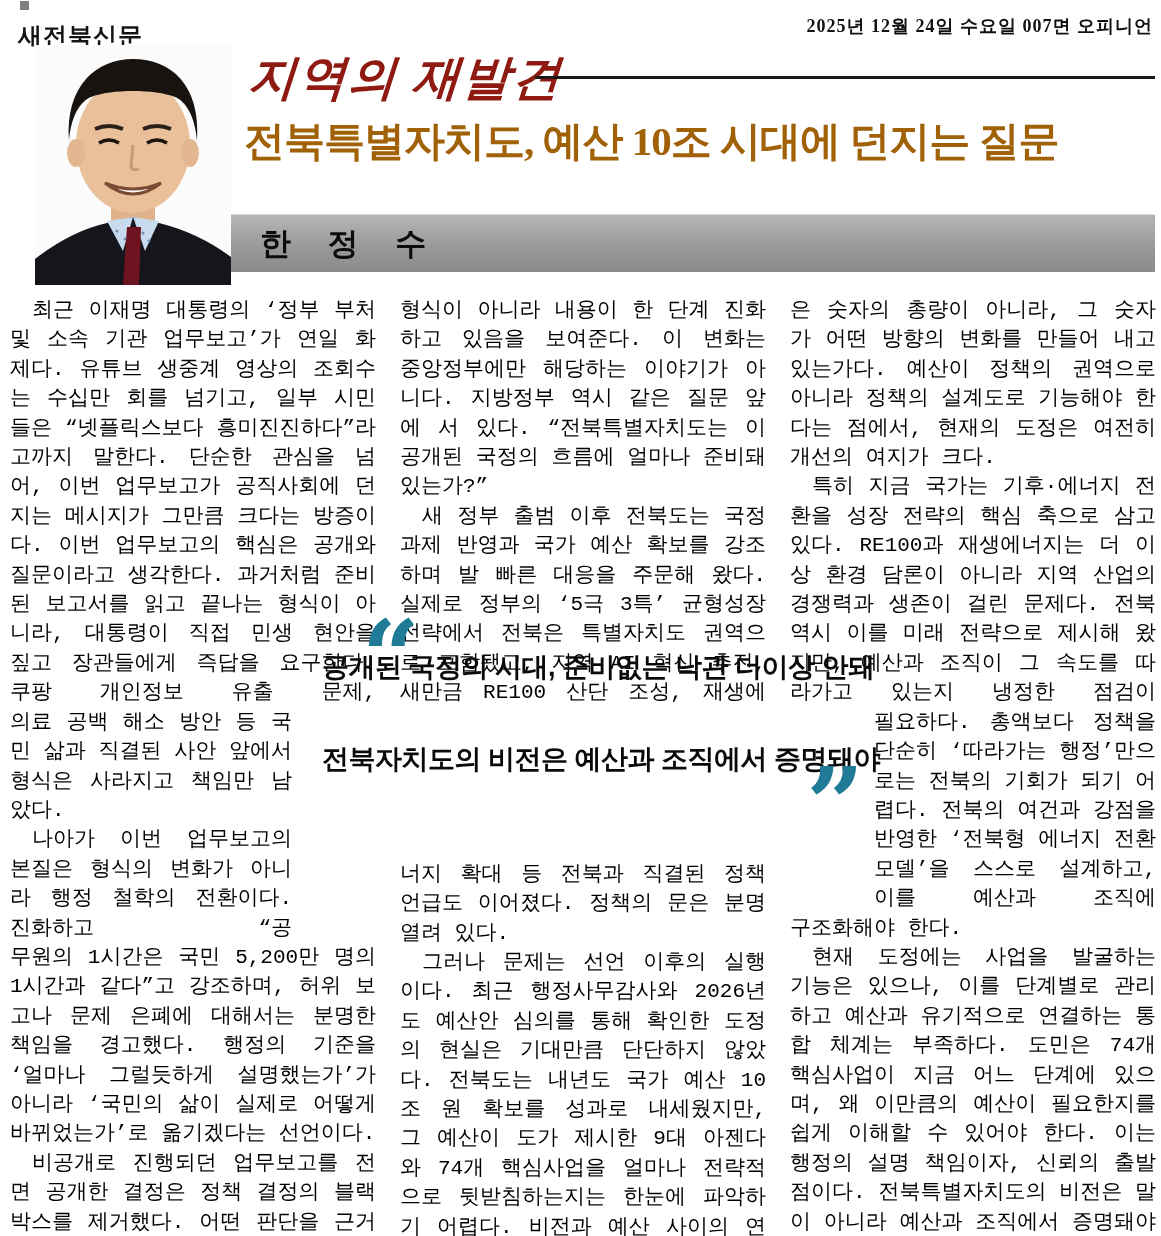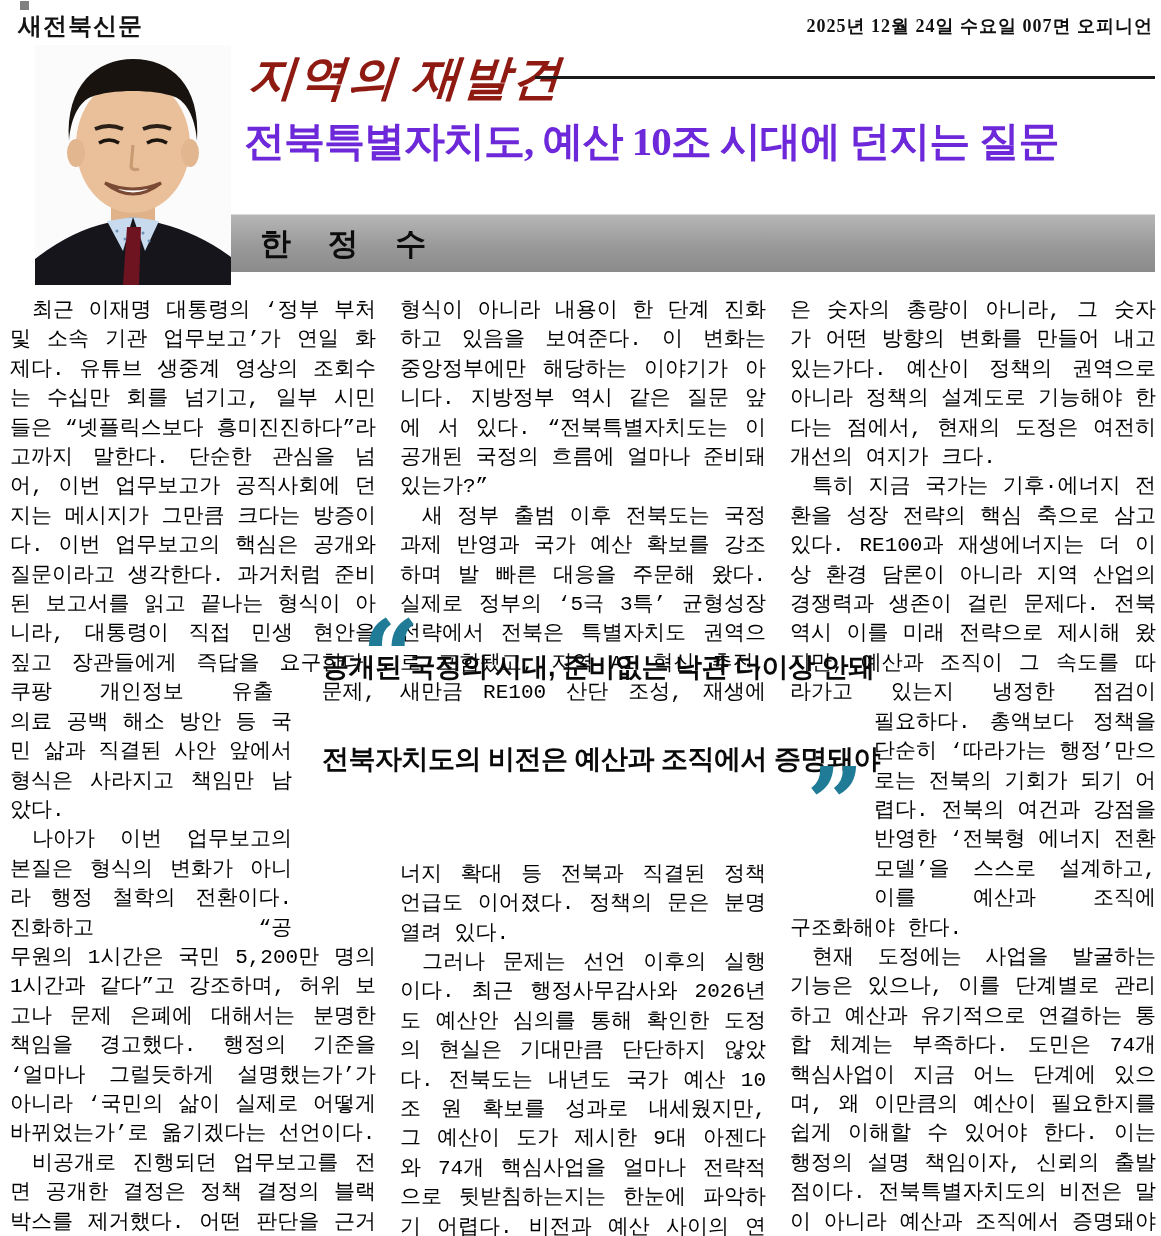--- a/index.html
+++ b/index.html
@@ -3,21 +3,21 @@
 <meta charset="utf-8">
 <style>
   * { margin:0; padding:0; box-sizing:border-box; }
   html,body { background:#ffffff; }
   body {
     width:1161px; height:1236px; position:relative; overflow:hidden;
     font-family:"Liberation Serif", serif; color:#000;
   }
   
   .masthead-logo {
-    position:absolute; left:18px; top:10px; font-family:"Liberation Sans", sans-serif;
+    position:absolute; left:18px; top:20px; font-family:"Liberation Sans", sans-serif;
     font-weight:bold; font-size:24px; letter-spacing:1px; color:#141414;
   }
   .logo-seal {
     position:absolute; left:20px; top:1px; width:9px; height:9px;
     background:#4a4a4a; opacity:.7;
   }
   .masthead-date {
     position:absolute; right:8px; top:14px; font-size:18px; font-weight:bold;
     letter-spacing:1px; color:#111;
   }
@@ -29,21 +29,21 @@
   .series-title {
     position:absolute; left:246px; top:46px; font-size:48px; font-weight:bold;
     font-style:italic; color:#8e1a12; letter-spacing:2px;
     transform:skewX(-4deg); transform-origin:left bottom;
   }
   .series-rule {
     position:absolute; left:535px; top:76px; width:620px; height:3px; background:#1a1a1a;
   }
   .headline {
     position:absolute; left:244px; top:114px; width:912px;
-    font-size:41px; font-weight:bold; letter-spacing:-1px; color:#6d28d9;
+    font-size:41px; font-weight:bold; letter-spacing:-1px; color:#a16207;
     font-family:"Liberation Serif", serif; white-space:nowrap;
   }
   .byline-bar {
     position:absolute; left:218px; top:214px; width:937px; height:58px;
     background:linear-gradient(#b6b6b6, #999 55%, #8b8b8b);
     display:flex; align-items:center; z-index:2;
     border-top:1px solid #d9d9d9;
   }
   .byline-name {
     font-family:"Liberation Sans", sans-serif; font-weight:bold;

